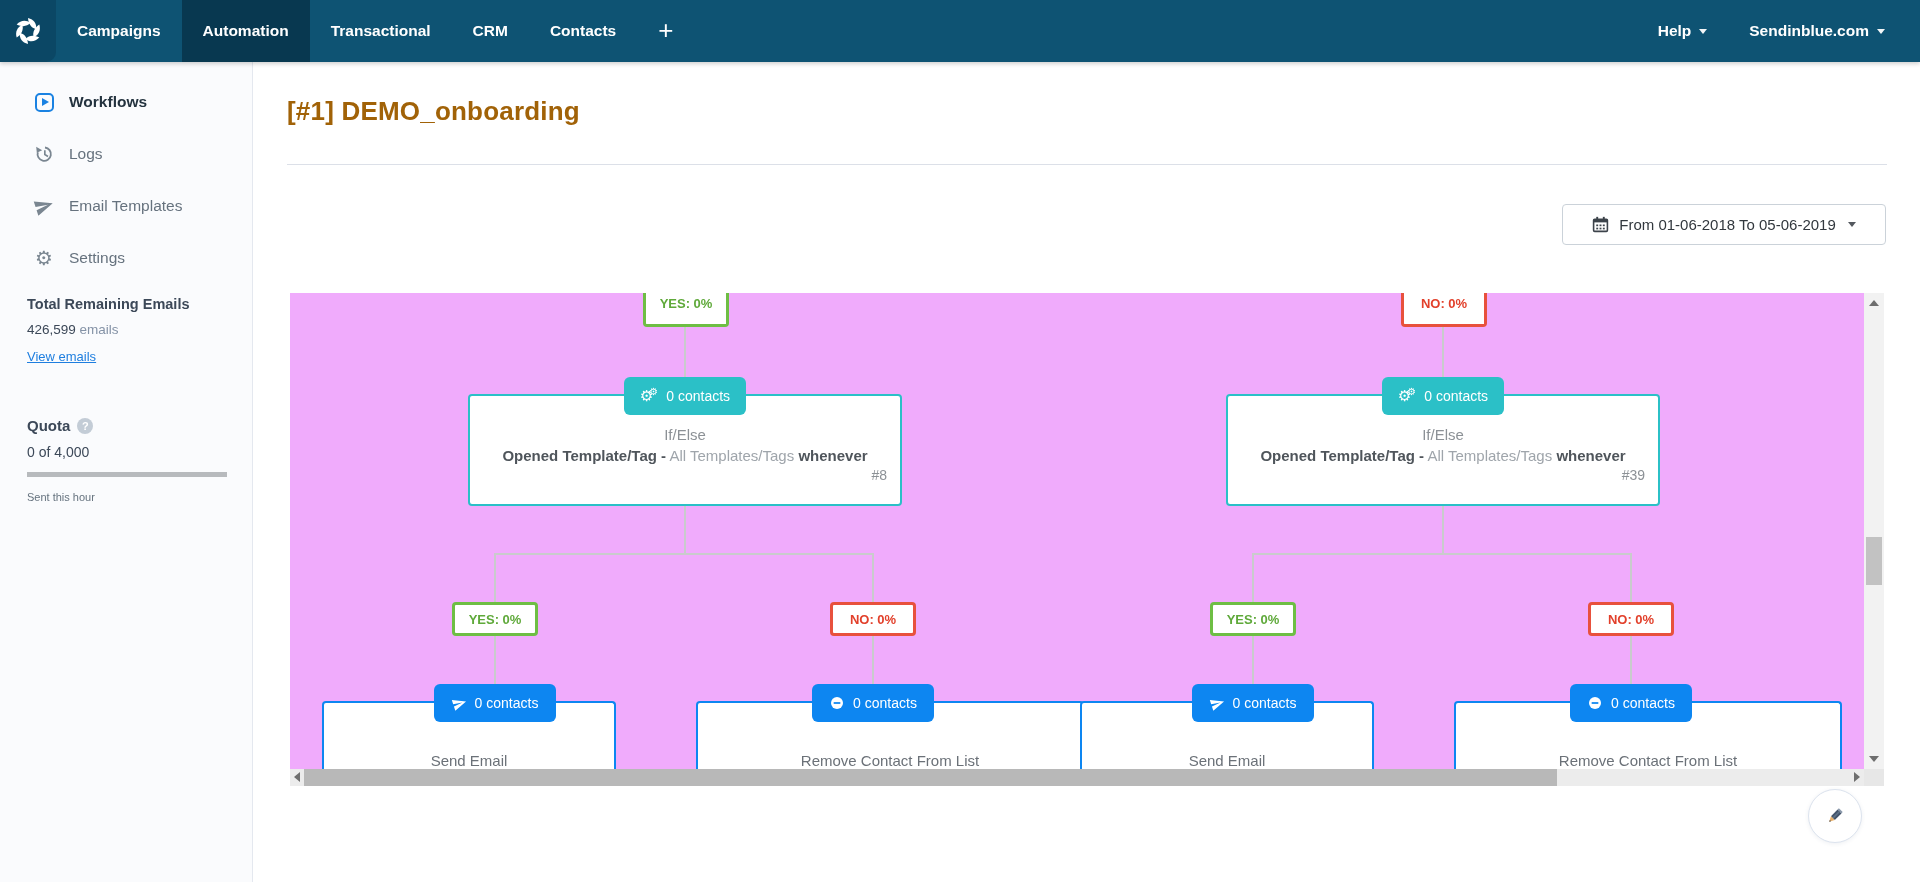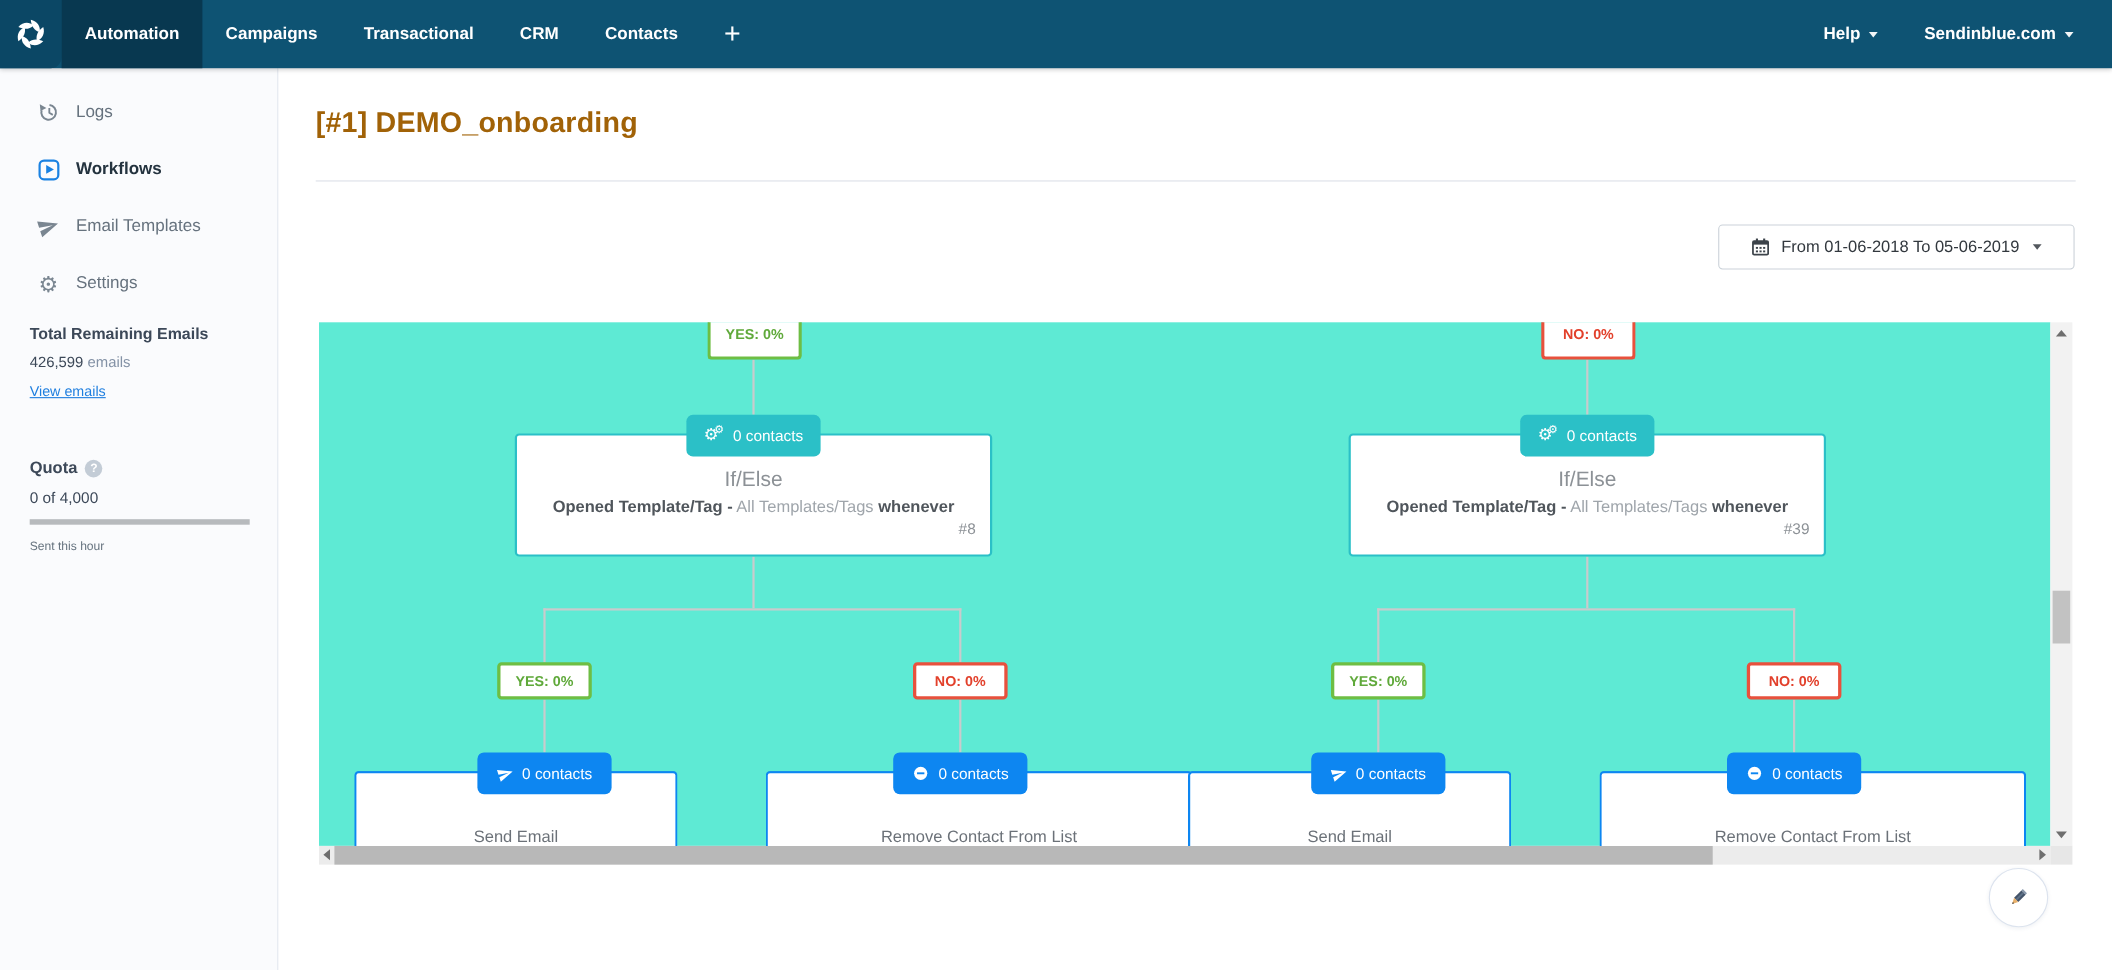--- a/index.html
+++ b/index.html
@@ -50,21 +50,21 @@
                 font-size:26px; font-weight:700; color:#a16207; letter-spacing:.2px; }
   .title-hr { position:absolute; left:287px; top:164px; width:1600px; height:0; border-top:1px solid #DCE0E8; }
 
   .date-filter { position:absolute; left:1562px; top:204px; width:324px; height:41px; background:#fff;
                  border:1px solid #CBD2D9; border-radius:4px; display:flex; align-items:center;
                  justify-content:center; cursor:pointer; gap:10px; }
   .date-filter .label { font-size:15px; color:#32383E; }
   .date-filter .caret { border-top-color:#4A4F55; margin-left:2px; }
 
   
-  .canvas { position:absolute; left:290px; top:293px; width:1574px; height:476px; overflow:hidden; background:#5eead4; }
+  .canvas { position:absolute; left:290px; top:293px; width:1574px; height:476px; overflow:hidden; background:#f0abfc; }
   .branch { position:absolute; top:0; width:770px; height:476px; }
   .b0 { left:10px; } .b1 { left:768px; }
   .node, .cline { position:absolute; }
   .cline { background:#C9CBCC; z-index:1; }
 
   .cond-label { position:absolute; width:86px; height:34px; background:#fff; text-align:center;
                 font-size:13px; font-weight:700; border-radius:4px; z-index:2; line-height:30px; }
   .lbl-yes { border:3px solid #6EBE44; color:#5FA93A; }
   .lbl-no  { border:3px solid #E8513D; color:#E2402B; }
   .top-label { left:343px; top:-8px; height:42px; border-top:none !important;
@@ -73,21 +73,21 @@
   .badge { position:absolute; height:38px; border-radius:6px; color:#fff; font-size:14px; z-index:3;
            display:flex; align-items:center; justify-content:center; gap:8px; cursor:pointer; }
   .badge-teal { background:#2BC0C7; width:122px; left:324px; top:84px; }
   .badge-blue { background:#0D86F1; width:122px; top:391px; }
   .cogs { font-family:"DejaVu Sans",sans-serif; line-height:1; position:relative; top:-1px; }
   .cog-big { font-size:15px; } .cog-small { font-size:10px; margin-left:-4px; vertical-align:super; }
 
   .ifelse-box { position:absolute; left:168px; top:101px; width:434px; height:112px; background:#fff;
                 border:2px solid #2BC0C7; border-radius:4px; z-index:2; cursor:pointer;
                 text-align:center; padding-top:30px; }
-  .if-line1 { font-size:19px; color:#8C9196; margin-bottom:4px; }
+  .if-line1 { font-size:15px; color:#8C9196; margin-bottom:4px; }
   .if-line2 { font-size:15px; color:#9FA5AB; }
   .if-line2 b { color:#4F555B; font-weight:700; }
   .if-ref { font-size:14px; color:#8C9196; text-align:right; padding-right:13px; margin-top:3px; }
 
   .action-box { position:absolute; top:408px; height:90px; background:#fff; border:2px solid #0D86F1;
                 border-bottom:none; border-radius:4px 4px 0 0; z-index:2; cursor:pointer;
                 text-align:center; padding-top:49px; font-size:15px; color:#6B7178; }
   .send-box   { left:22px;  width:294px; }
   .remove-box { left:396px; width:388px; }
 
@@ -130,59 +130,59 @@
         <path d="M20 5.5 C26.5 7 30 12 29 18 C23.5 16.5 20.5 12 20 5.5 Z"></path>
         <path transform="rotate(60 20 20)" d="M20 5.5 C26.5 7 30 12 29 18 C23.5 16.5 20.5 12 20 5.5 Z"></path>
         <path transform="rotate(120 20 20)" d="M20 5.5 C26.5 7 30 12 29 18 C23.5 16.5 20.5 12 20 5.5 Z"></path>
         <path transform="rotate(180 20 20)" d="M20 5.5 C26.5 7 30 12 29 18 C23.5 16.5 20.5 12 20 5.5 Z"></path>
         <path transform="rotate(240 20 20)" d="M20 5.5 C26.5 7 30 12 29 18 C23.5 16.5 20.5 12 20 5.5 Z"></path>
         <path transform="rotate(300 20 20)" d="M20 5.5 C26.5 7 30 12 29 18 C23.5 16.5 20.5 12 20 5.5 Z"></path>
       </g>
     </svg>
   </div>
   <nav class="nav-left">
+    <a class="nav-item">Campaigns</a>
     <a class="nav-item active">Automation</a>
-    <a class="nav-item">Campaigns</a>
     <a class="nav-item">Transactional</a>
     <a class="nav-item">CRM</a>
     <a class="nav-item">Contacts</a>
     <a class="nav-item nav-plus">
       <span class="plus-icon">+</span>
     </a>
   </nav>
   <div class="nav-right">
     <a class="nav-item">
       <span>Help</span>
       <span class="caret"></span>
     </a>
     <a class="nav-item">
       <span>Sendinblue.com</span>
       <span class="caret"></span>
     </a>
   </div>
 </header>
 
 <aside class="sidebar">
-  <div class="side-item">
-    <span class="ic">
-      <svg width="20" height="20" viewBox="0 0 24 24">
-        <path d="M13.2 4.2 a8 8 0 1 1 -8.6 5.6" fill="none" stroke="#7A8691" stroke-width="2.2"></path>
-        <path d="M2.6 3.4 L3.4 10.6 L9.8 7.4 Z" fill="#7A8691"></path>
-        <path d="M13 7.5 v5.2 l3.8 2.2" fill="none" stroke="#7A8691" stroke-width="2"></path>
-      </svg>
-    </span>
-    <span>Logs</span>
-  </div>
   <div class="side-item active">
     <span class="ic">
       <span class="play-square">
           <span class="play-tri"></span>
         </span>
     </span>
     <span>Workflows</span>
+  </div>
+  <div class="side-item">
+    <span class="ic">
+      <svg width="20" height="20" viewBox="0 0 24 24">
+        <path d="M13.2 4.2 a8 8 0 1 1 -8.6 5.6" fill="none" stroke="#7A8691" stroke-width="2.2"></path>
+        <path d="M2.6 3.4 L3.4 10.6 L9.8 7.4 Z" fill="#7A8691"></path>
+        <path d="M13 7.5 v5.2 l3.8 2.2" fill="none" stroke="#7A8691" stroke-width="2"></path>
+      </svg>
+    </span>
+    <span>Logs</span>
   </div>
   <div class="side-item">
     <span class="ic">
       <svg width="20" height="20" viewBox="0 0 24 24" style="transform:rotate(-18deg)">
         <path d="M2 21 L23 12 L2 3 L2 10 L17 12 L2 14 Z" fill="#7A8691"></path>
       </svg>
     </span>
     <span>Email Templates</span>
   </div>
   <div class="side-item">

